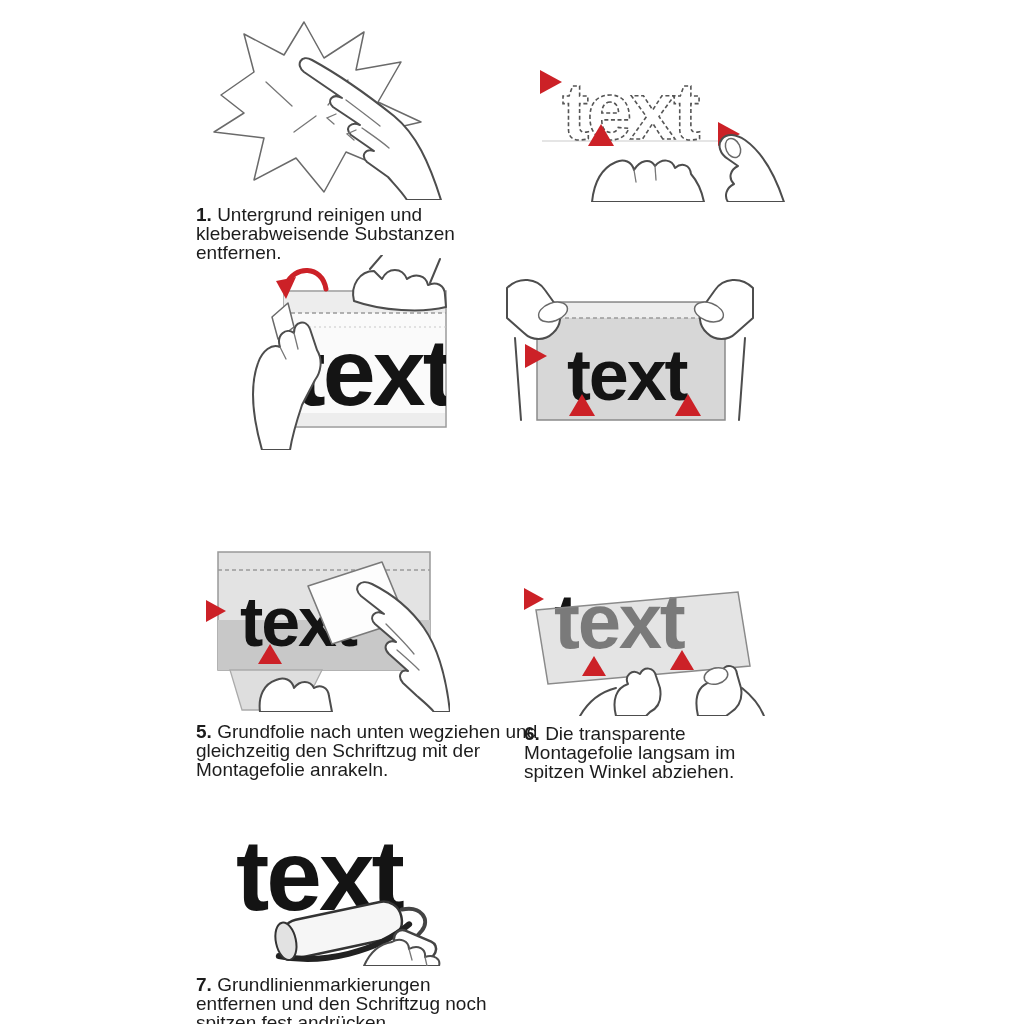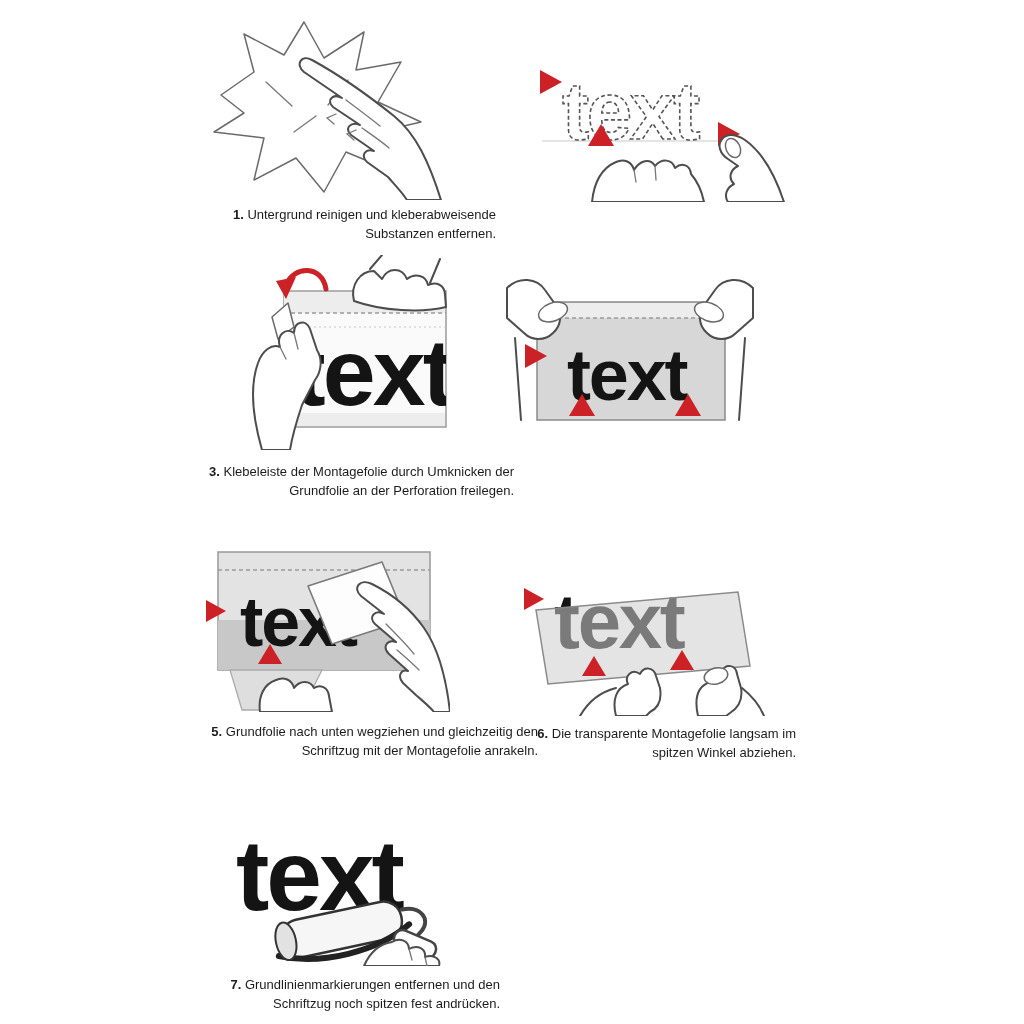--- a/index.html
+++ b/index.html
@@ -1,19 +1,19 @@
 <!DOCTYPE html>
 <html style="--accent-red: #cc2127; --ink: #1c1c1c; --letter-black: #141414; --sheet-grey: #d7d7d7;"><head>
 <meta charset="utf-8">
 <style>
   html,body{margin:0;padding:0;background:#fff;}
   #page{position:relative;width:1024px;height:1024px;background:#fff;overflow:hidden;
         font-family:"Liberation Sans",sans-serif;padding-left:28px;}
   .illus{position:absolute;}
-  .caption{position:absolute;font-size:13px;line-height:19px;color:var(--ink,#1c1c1c);text-align:right;}
+  .caption{position:absolute;font-size:19px;line-height:19px;color:var(--ink,#1c1c1c);}
   .caption b{font-weight:700;}
   
   .ln{fill:#fff;stroke:#4d4d4d;stroke-width:2;stroke-linejoin:round;stroke-linecap:round;}
   .ln-thin{fill:#fff;stroke:#6a6a6a;stroke-width:1.5;stroke-linejoin:round;stroke-linecap:round;}
   .open{fill:none;stroke:#4d4d4d;stroke-width:2;stroke-linejoin:round;stroke-linecap:round;}
   .open-thin{fill:none;stroke:#777;stroke-width:1.3;stroke-linecap:round;}
   .tri{fill:var(--accent-red,#cc2127);stroke:none;}
   .red-arrow{fill:none;stroke:var(--accent-red,#cc2127);stroke-width:5;stroke-linecap:round;}
   .red-head{fill:var(--accent-red,#cc2127);}
   .word{fill:var(--letter-black,#141414);font-weight:700;
@@ -136,24 +136,20 @@
     </g>
     <path class="ln" d="M142,148 C148,134 158,126 170,124 C178,119 187,123 187,131 C196,126 204,131 203,139 C212,136 219,141 217,148 Z"></path>
     <path class="open-thin" d="M187,131 L190,142"></path>
     <path class="open-thin" d="M203,139 L205,148"></path>
   </svg>
 
   <div class="caption" style="left:196px;top:205px;width:300px">
     <b>1.</b>
     <span>Untergrund reinigen und kleberabweisende Substanzen entfernen.</span>
   </div>
-  <div class="caption" style="left:196px;top:462px;width:318px">
-    <b>3.</b>
-    <span>Klebeleiste der Montagefolie durch Umknicken der Grundfolie an der Perforation freilegen.</span>
-  </div>
   <div class="caption" style="left:196px;top:722px;width:342px">
     <b>5.</b>
     <span>Grundfolie nach unten wegziehen und gleichzeitig den Schriftzug mit der Montagefolie anrakeln.</span>
   </div>
   <div class="caption" style="left:524px;top:724px;width:272px">
     <b>6.</b>
     <span>Die transparente Montagefolie langsam im spitzen Winkel abziehen.</span>
   </div>
   <div class="caption" style="left:196px;top:975px;width:304px">
     <b>7.</b>

